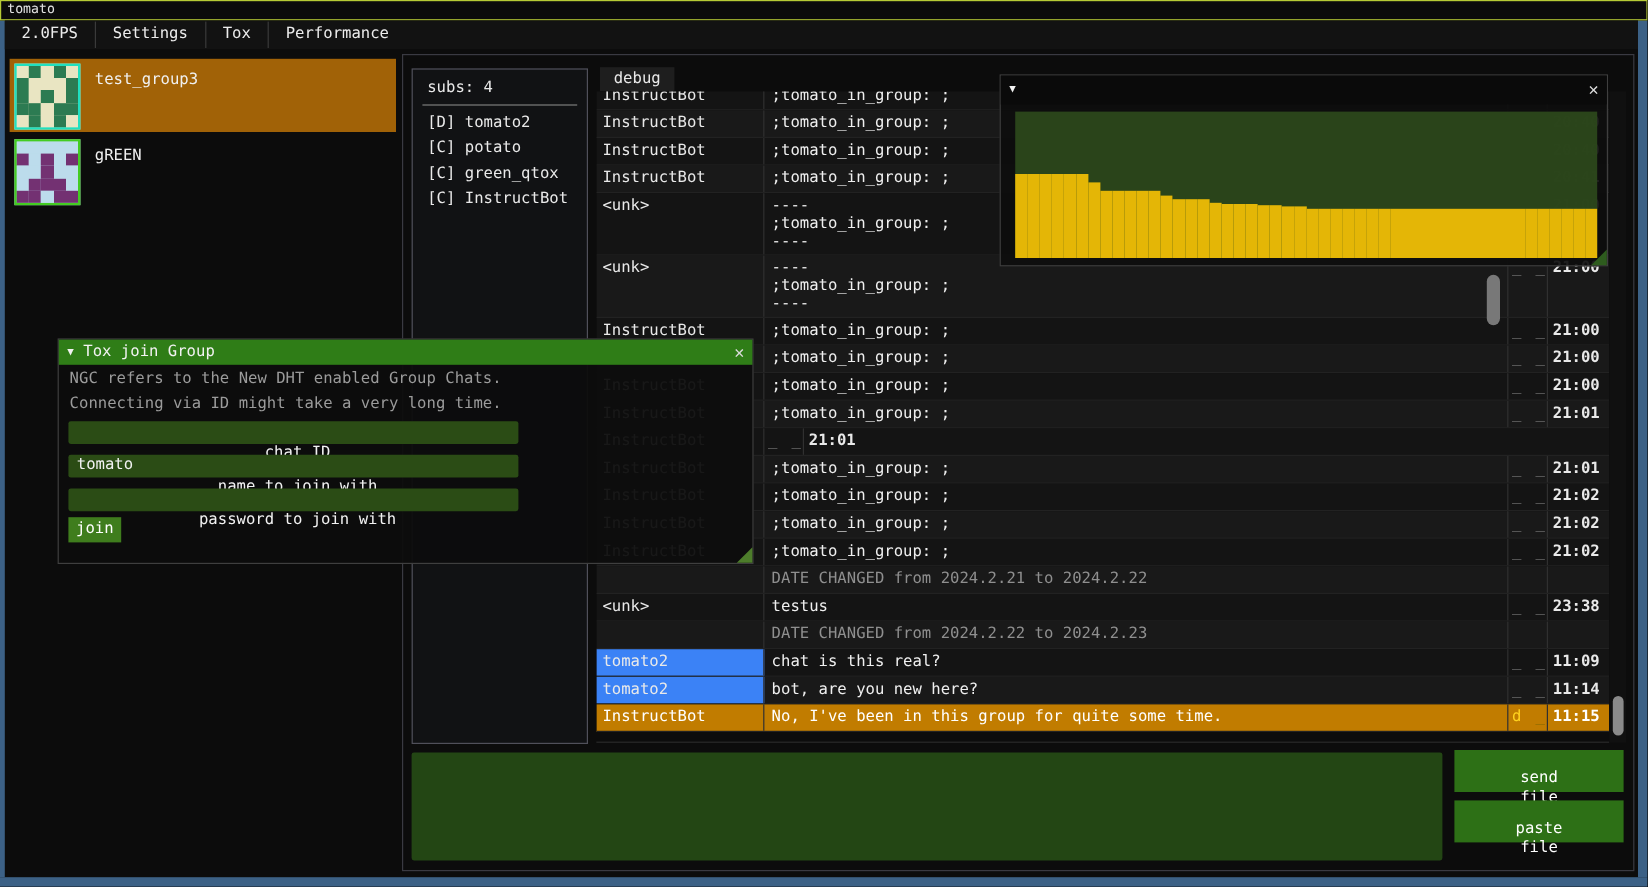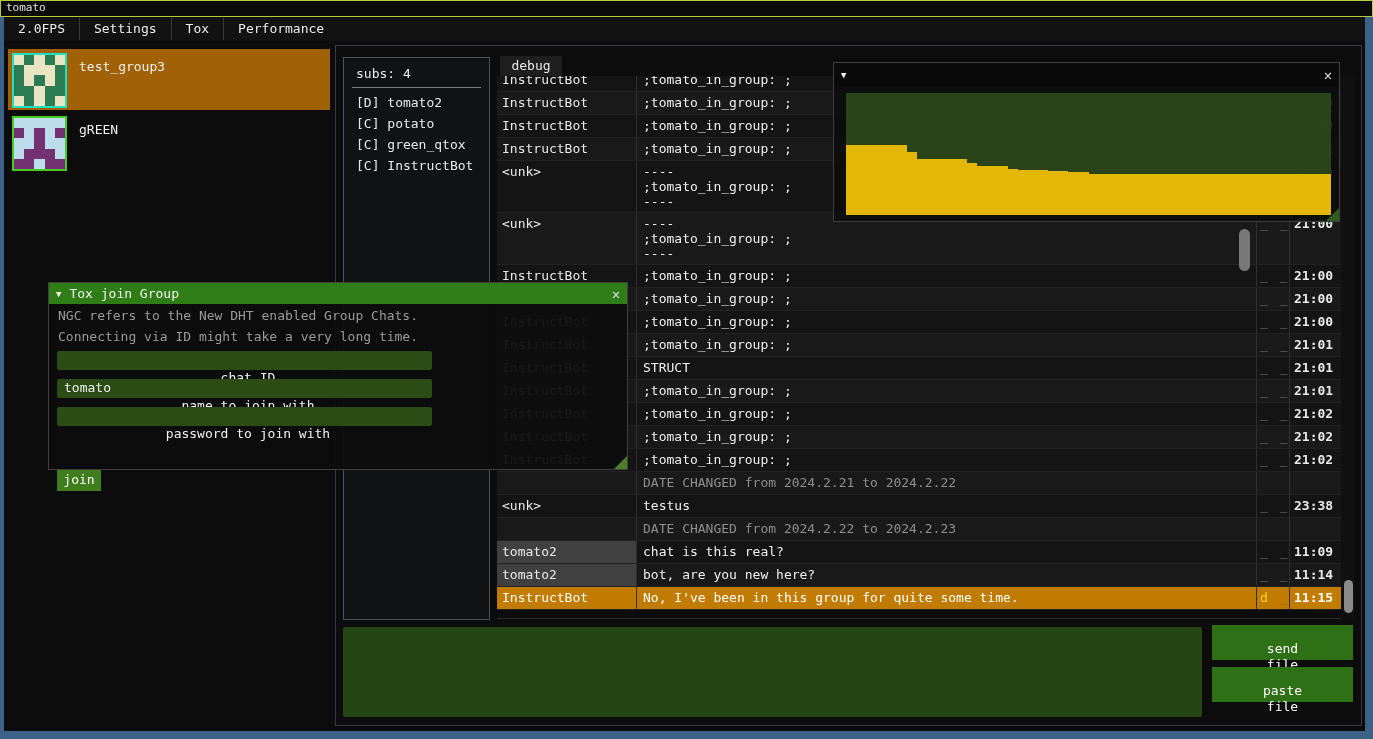--- a/index.html
+++ b/index.html
@@ -43,21 +43,21 @@
   #chat-table { left:497px; top:76px; width:844px; height:543px; overflow:hidden; border-bottom:1px solid #2a2a2a; }
   #chat-scroll-track { left:1341px; top:76px; width:14px; height:543px; background:#101010; }
   #chat-scroll-thumb { left:1344px; top:580px; width:9px; height:33px; background:#8a8a8a; border-radius:5px; }
   #inner-scroll-thumb { left:1239px; top:229px; width:11px; height:42px; background:#787878; border-radius:6px; }
 
   .row { display:flex; min-height:23px; border-bottom:1px solid #222; align-items:stretch; }
   .row.alt0 { background:#141414; } .row.alt1 { background:#191919; }
   .row.highlight { background:#c17c00; }
   .row.highlight .c-msg, .row.highlight .c-sender, .row.highlight .c-time { color:#ffffff; }
   .c-sender { width:140px; padding:3px 0 3px 5px; border-right:1px solid #303030; overflow:hidden; white-space:nowrap; }
-  .c-sender.self { background:#404040; }
+  .c-sender.self { background:#3b82f6; }
   .row.highlight .c-sender { background:transparent; }
   .c-msg { flex:1; padding:3px 0 3px 6px; border-right:1px solid #303030; white-space:pre-line; color:#efefef; }
   .c-msg.date-text { color:#8f8f8f; }
   .c-status { width:33px; border-right:1px solid #303030; padding:3px 0 3px 3px; color:#7a7a7a; letter-spacing:2px; white-space:nowrap; }
   .c-time { width:51px; padding:3px 0 3px 4px; white-space:nowrap;font-weight:bold; }
   .flag-d { color:#ffd21e; } .row.highlight .c-status { color:#8a6a00; }
   .row.clipped { height:16px; min-height:16px; overflow:hidden; }
   .row.clipped > div { margin-top:-7px; }
 
   
@@ -75,21 +75,21 @@
                  border-left:13px solid transparent; border-bottom:13px solid #4d7d2b; }
 
   
   #join-window { left:48px; top:282px; width:580px; height:188px; background:rgba(13,13,13,0.95); }
   #join-window .win-title { background:#2f7d17; }
   .join-desc { color:#9b9b9b; padding:2px 0 0 9px; line-height:19px; }
   .join-field { position:absolute; left:8px; display:flex; align-items:center;flex-direction:column; }
   .join-input { width:375px; height:19px; background:#2b4c15; border-radius:2px; padding:1px 0 0 7px; color:#f2f2f2; }
   .join-label { margin-left:7px; color:#f2f2f2; }
   #join-button { position:absolute; left:8px; top:148px; width:44px; height:21px; background:#3f7d1d;
-                 color:#fff; text-align:center; line-height:20px;margin-top:39px; }
+                 color:#fff; text-align:center; line-height:20px; }
 
   
   #histo-window { left:833px; top:62px; width:507px; height:160px; background:rgba(13,13,13,0.92); }
   #histo-window .win-title { height:24px; background:#0a0a0a; }
   #histo-plot { position:absolute; left:12px; top:30px; width:485px; height:122px;
                 background:rgba(44,73,27,0.92); display:flex; align-items:flex-end; }
   .histo-bar { flex:1; background:#e4b606; }
   #histo-window .resize-grip { border-bottom-color:#2e5c1e; }
 </style>
 </head>
@@ -252,21 +252,20 @@
       <div class="c-time">21:00</div>
     </div>
     <div class="row alt1">
       <div class="c-sender">InstructBot</div>
       <div class="c-msg">;tomato_in_group: ;</div>
       <div class="c-status"><span>_</span><span> _</span></div>
       <div class="c-time">21:01</div>
     </div>
     <div class="row alt0">
       <div class="c-sender">InstructBot</div>
-      <div class="c-msg">STRUCT</div>
       <div class="c-status"><span>_</span><span> _</span></div>
       <div class="c-time">21:01</div>
     </div>
     <div class="row alt1">
       <div class="c-sender">InstructBot</div>
       <div class="c-msg">;tomato_in_group: ;</div>
       <div class="c-status"><span>_</span><span> _</span></div>
       <div class="c-time">21:01</div>
     </div>
     <div class="row alt0">

